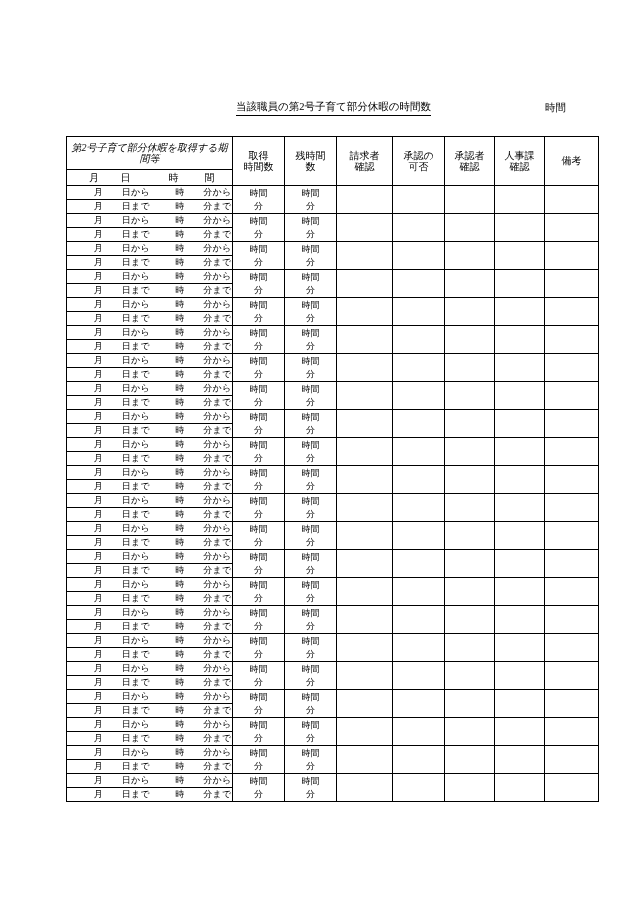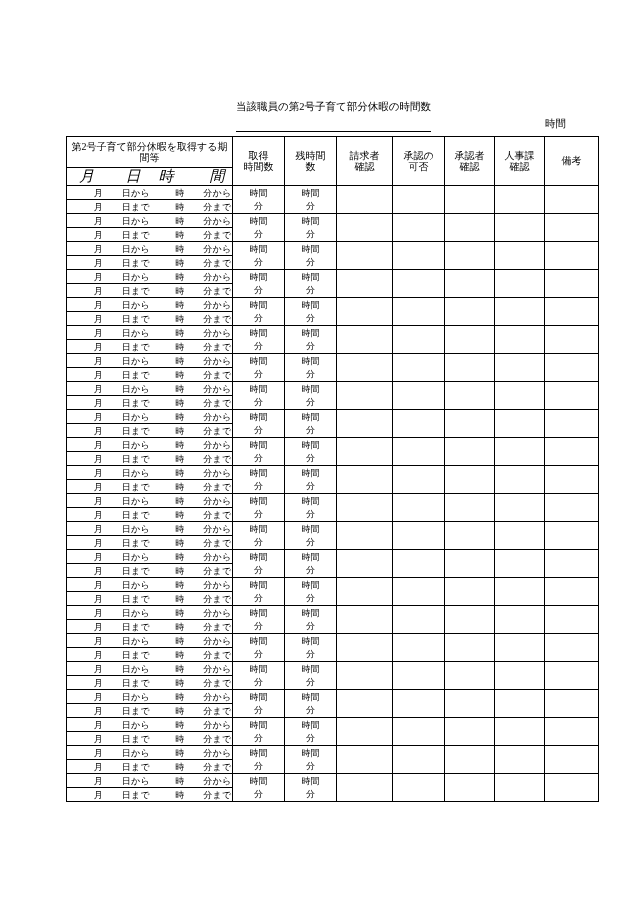--- a/index.html
+++ b/index.html
@@ -34,21 +34,21 @@
     left: 236px;
     top: 100px;
     width: 330px;
     font-size: 10.5px;
     display: flex;
     align-items: flex-end;
     justify-content: space-between;
   }
   .subtitle-underline {
     border-bottom: 1px solid #000;
-    padding-bottom: 17px;
+    padding-bottom: 1px;
     white-space: nowrap;
   }
   .subtitle-unit {
     white-space: nowrap;
     padding-bottom: 1px;
   }
 
   table.main {
     position: absolute;
     left: 66px;
@@ -75,31 +75,31 @@
   col.c-apprsn  { width: 50px; }
   col.c-hr      { width: 50px; }
   col.c-note    { width: 54px; }
 
   .head-period {
     height: 30px;
     padding: 2px 6px;
     text-align: left;
     font-size: 10px;
     line-height: 1.35;
+    font-style: italic;
   }
   .head-2line {
     height: 48px;
     font-size: 10px;
   }
   .head-2line span { display: block; }
 
   .subhead {
     height: 14px;
-    font-size: 15px;
-    font-style: italic;
+    font-size: 10px;
   }
   .subhead-date {
     
     letter-spacing: 0.5px;
   }
   .subhead-time {
     letter-spacing: 2px;
   }
 
   

